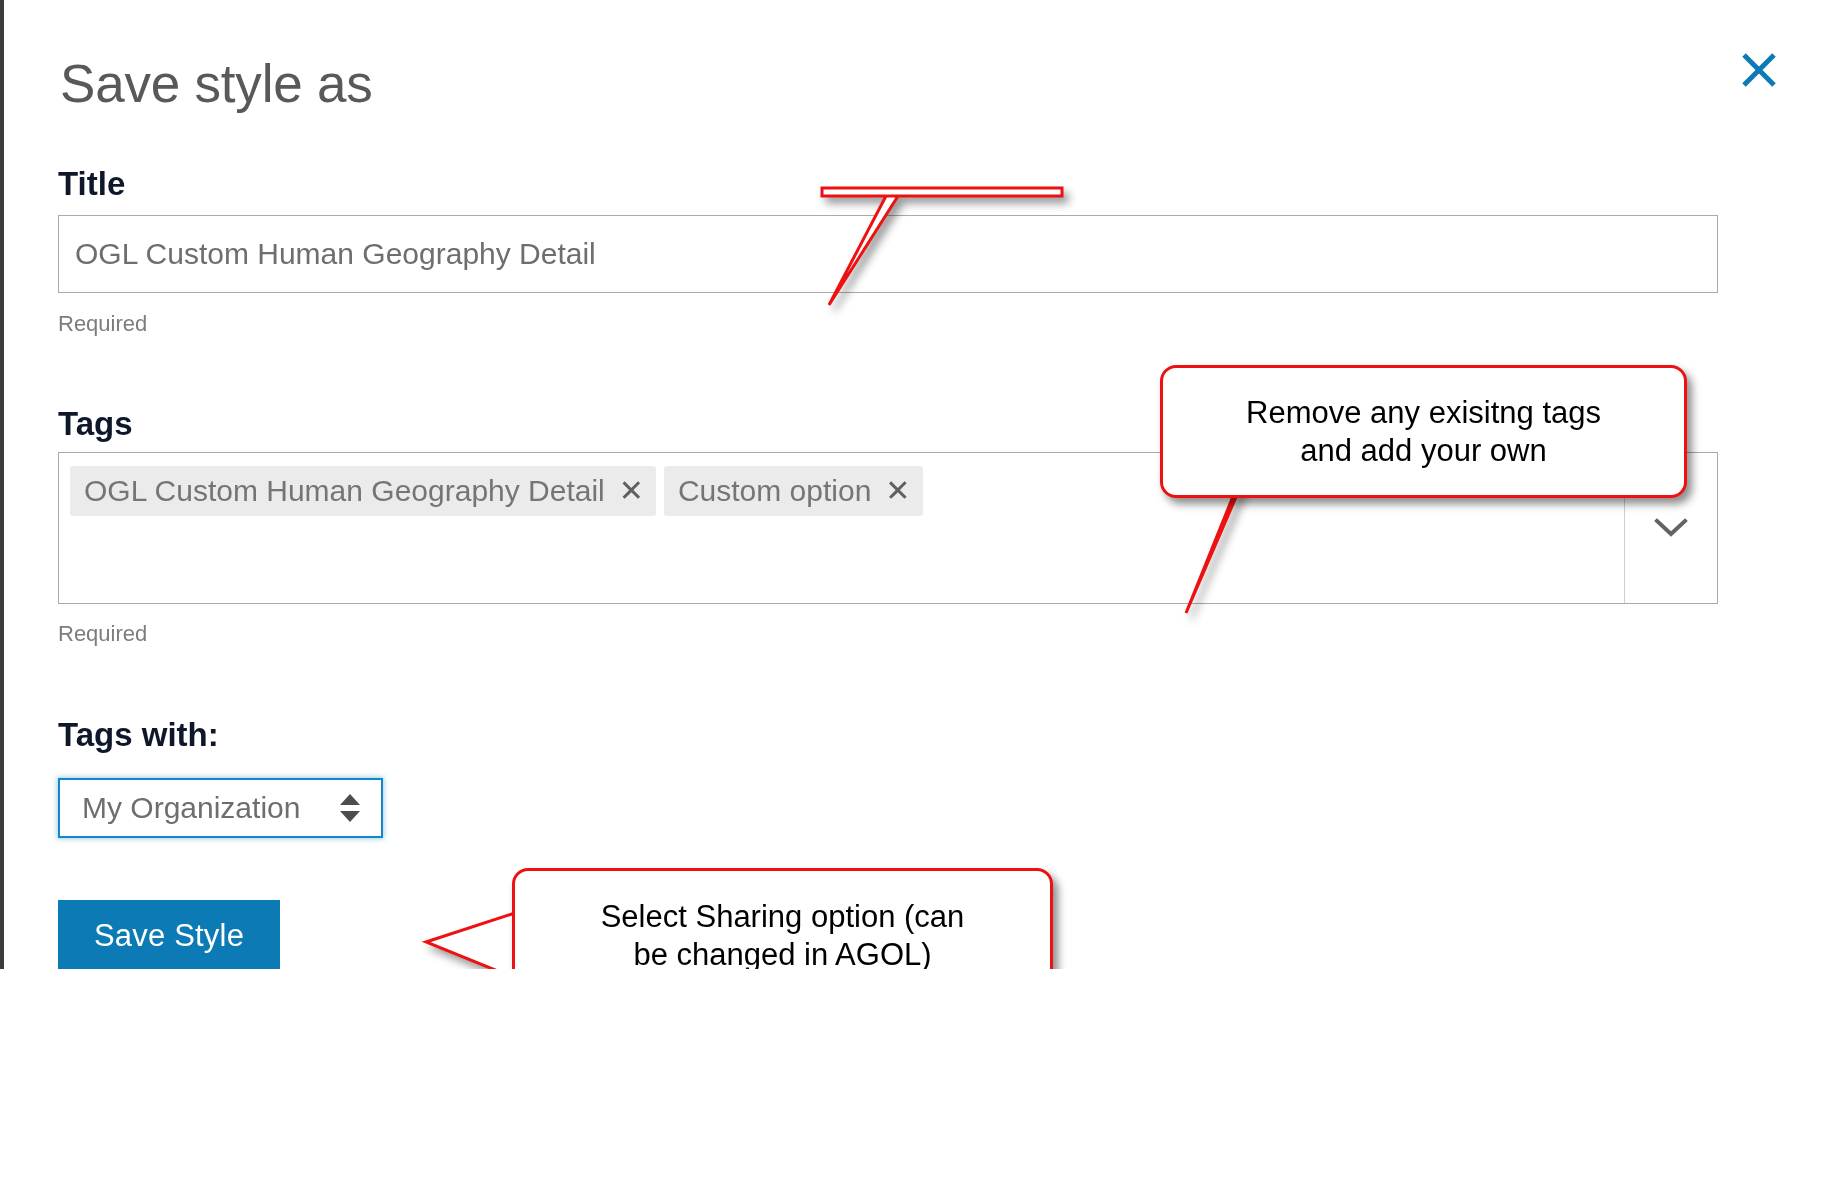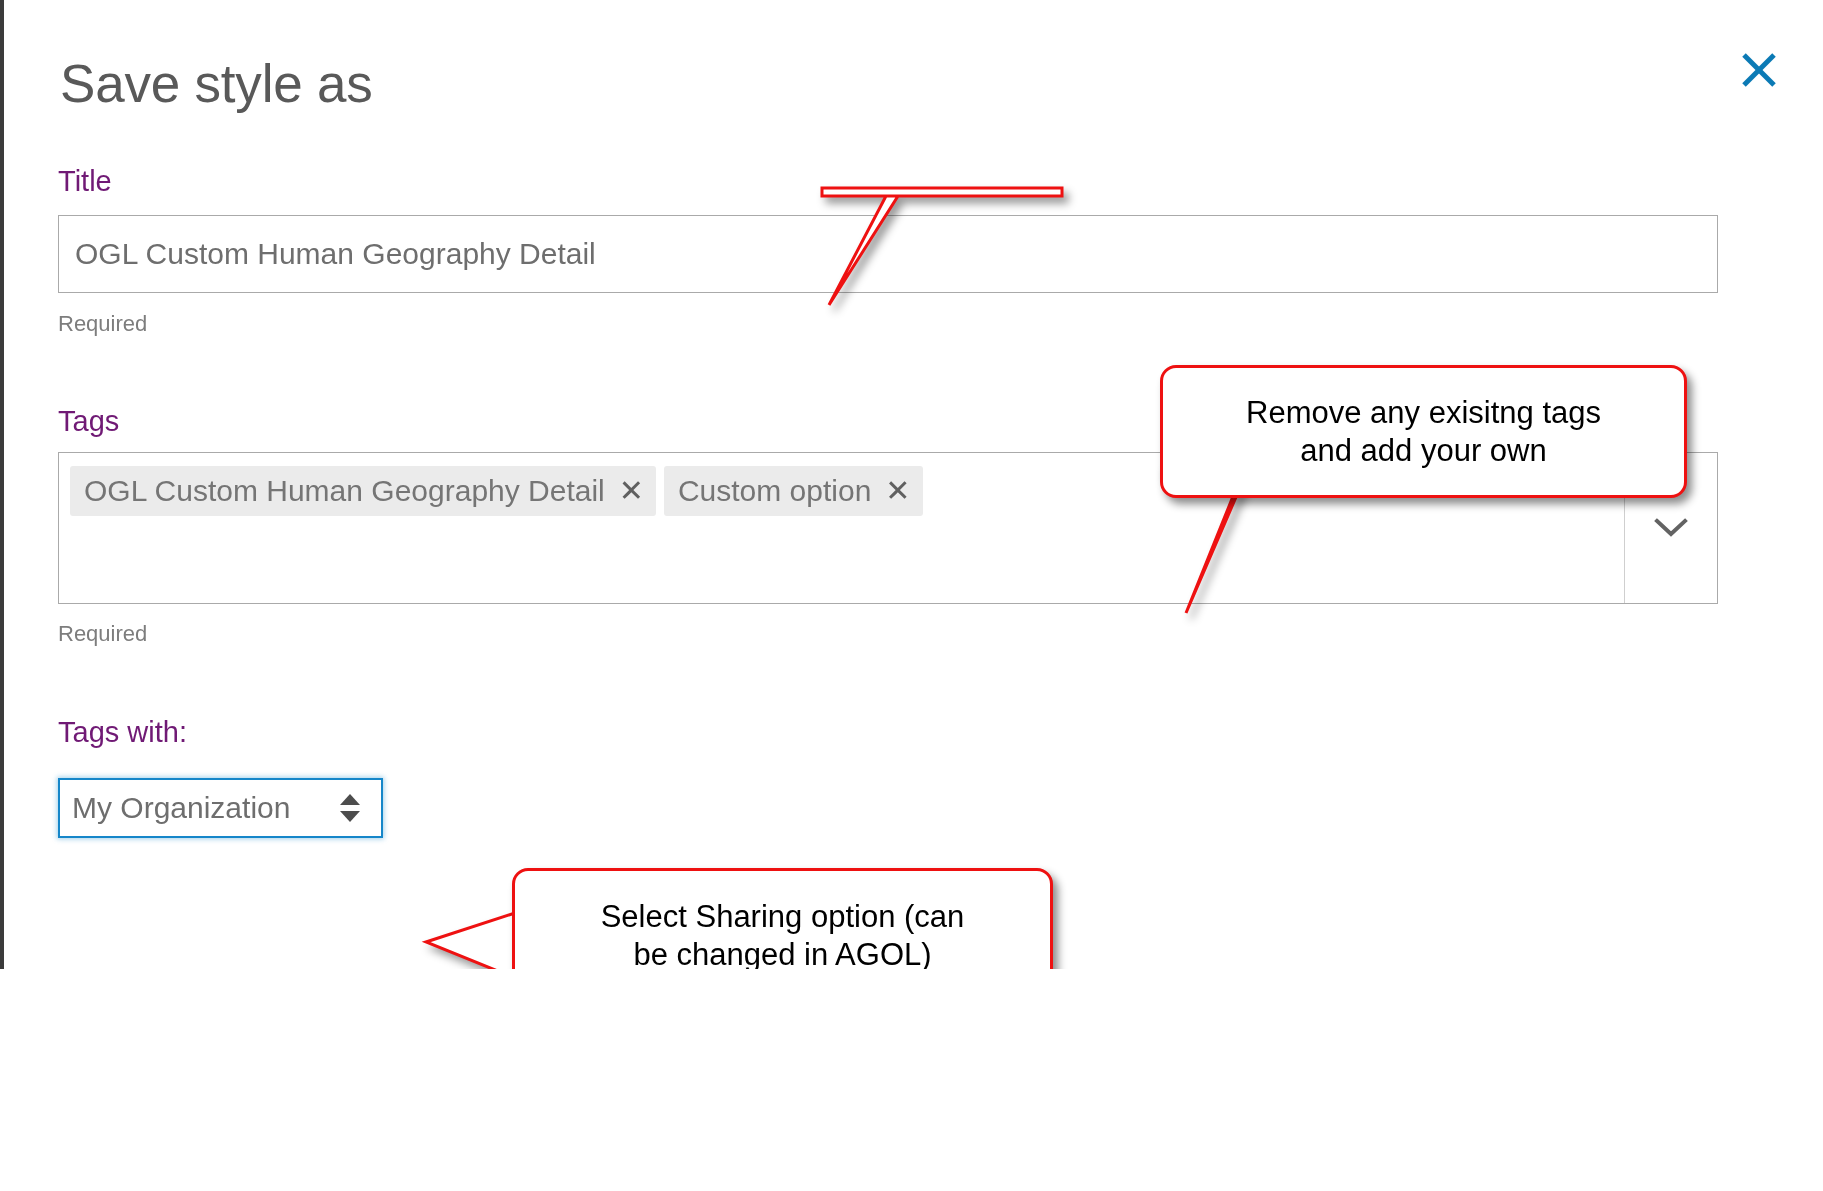--- a/index.html
+++ b/index.html
@@ -51,23 +51,23 @@
     left: 1735px;
     top: 50px;
     width: 40px;
     height: 40px;
     cursor: pointer;
   }
 
   
   .field-label {
     position: absolute;
-    font-size: 29px;
-    font-weight: 400;
-    color: #701a75;
+    font-size: 33px;
+    font-weight: 700;
+    color: #0f172a;
     line-height: 1;
   }
   .label-title  { left: 54px; top: 167px; }
   .label-tags   { left: 54px; top: 407px; text-align: center; }
   .label-share  { left: 54px; top: 718px; }
 
   .helper-text {
     position: absolute;
     font-size: 22px;
     color: #7d7d7d;
@@ -157,21 +157,21 @@
     box-sizing: border-box;
     border: 2px solid #1586c9;
     background: #ffffff;
     box-shadow: 0 0 5px 1px rgba(21,134,201,0.40);
     display: flex;
     align-items: center;
     cursor: pointer;
   }
   .share-select-value {
     flex: 1 1 auto;
-    padding-left: 12px;
+    padding-left: 22px;
     font-size: 30px;
     color: #6e6e6e;
     line-height: 1;
     white-space: nowrap;
   }
   .stepper-icon {
     flex: 0 0 34px;
     padding-right: 14px;
     display: flex;
     flex-direction: column;
@@ -304,20 +304,21 @@
     <div class="share-select">
       <span class="share-select-value">My Organization</span>
       <span class="stepper-icon">
         <svg width="22" height="30" viewBox="0 0 22 30">
           <polygon points="11,1 21,12 1,12" fill="#4d4d4d"></polygon>
           <polygon points="11,29 21,18 1,18" fill="#4d4d4d"></polygon>
         </svg>
       </span>
     </div>
 
+    <button class="save-button">Save Style</button>
 
   </div>
 
   <svg class="callout-tail tail-title" viewBox="0 0 240 110">
     <polygon points="-2,-4 74,-4 5,105 62,-4 238,-4 238,-12 -2,-12"></polygon>
   </svg>
 
   <svg class="callout-tail tail-tags" viewBox="0 0 250 140">
     <polygon points="-2,-4 78,-4 22,135 82,-4 248,-4 248,-12 -2,-12"></polygon>
   </svg>

